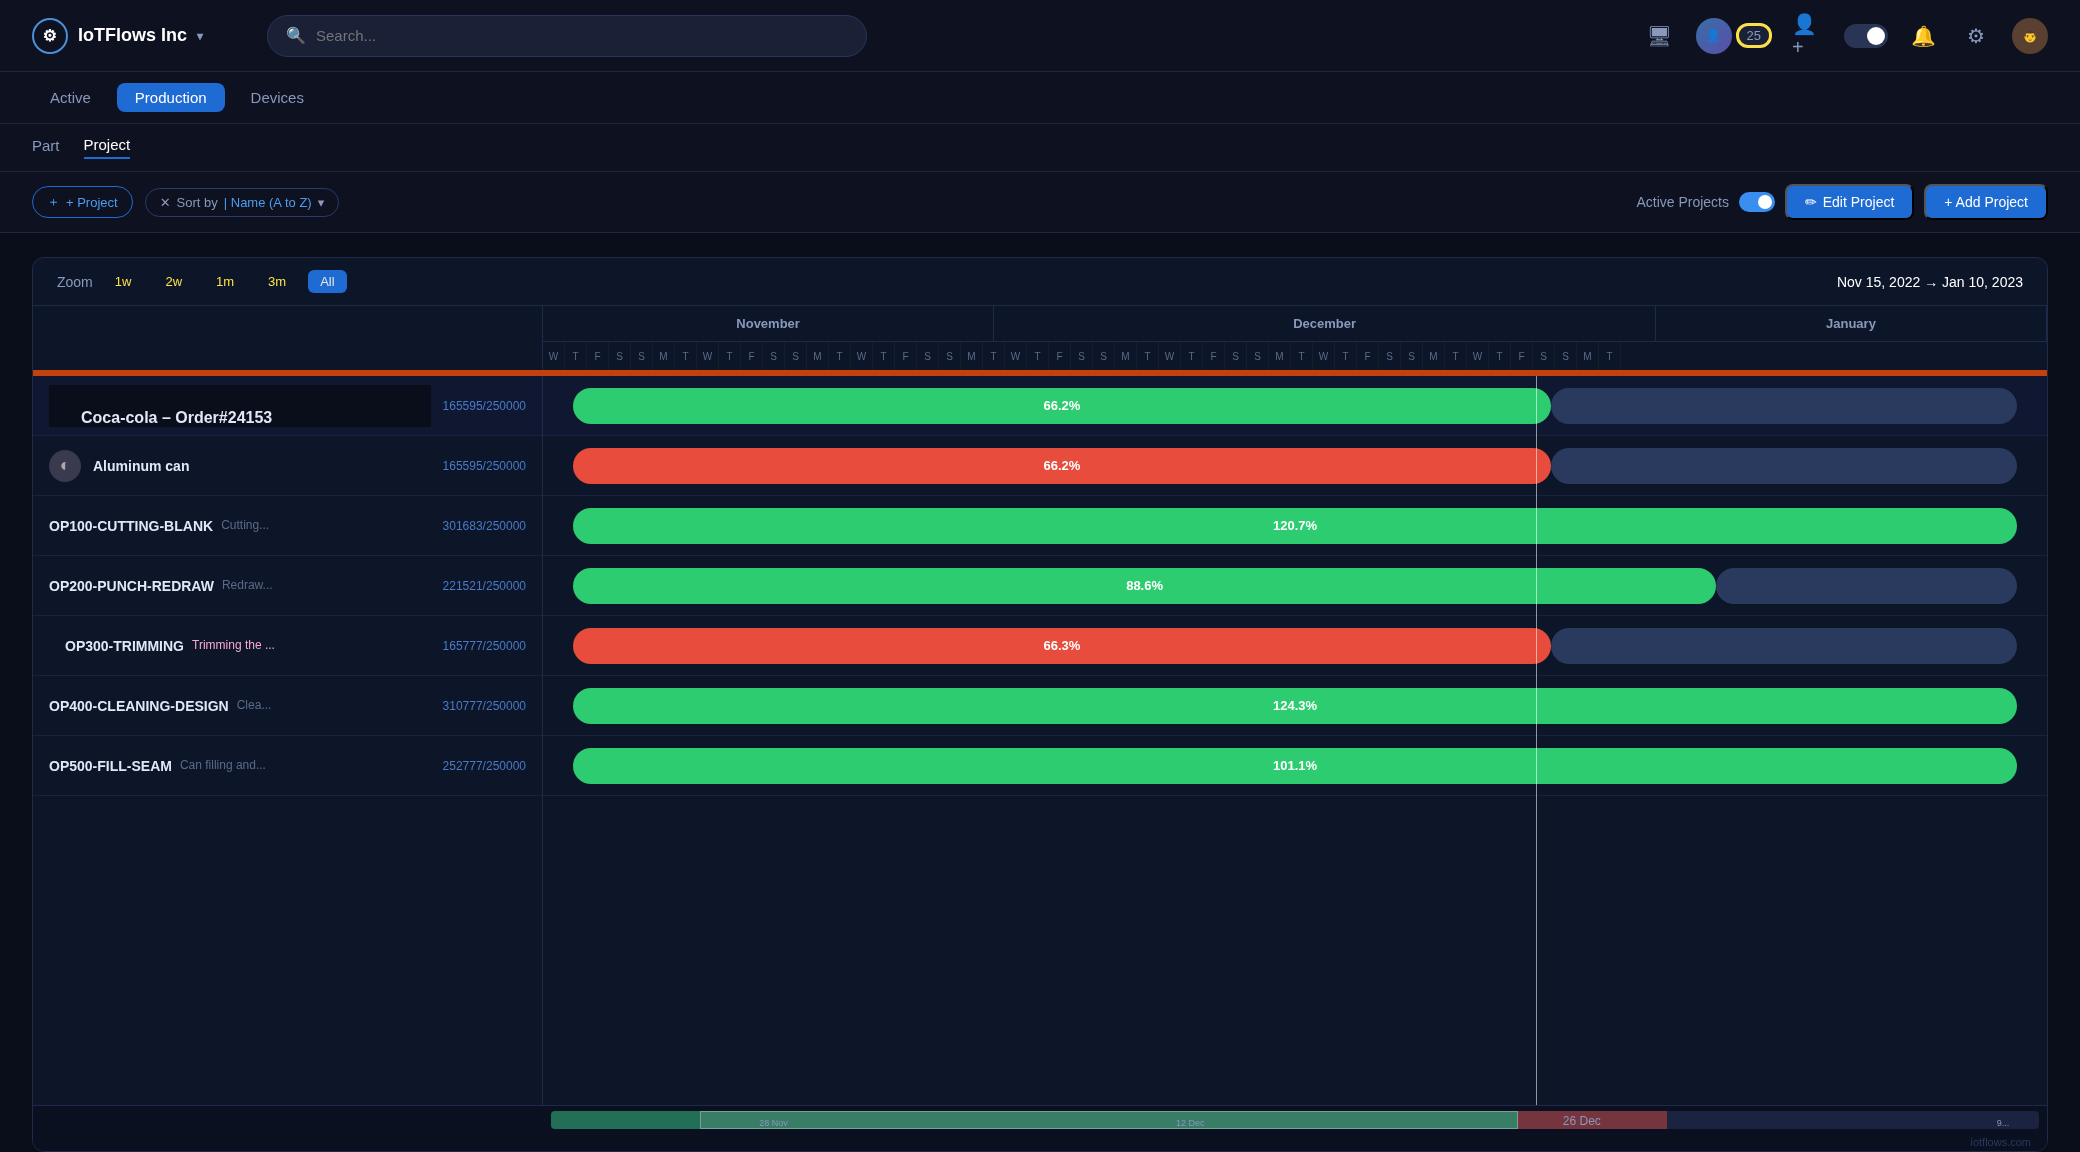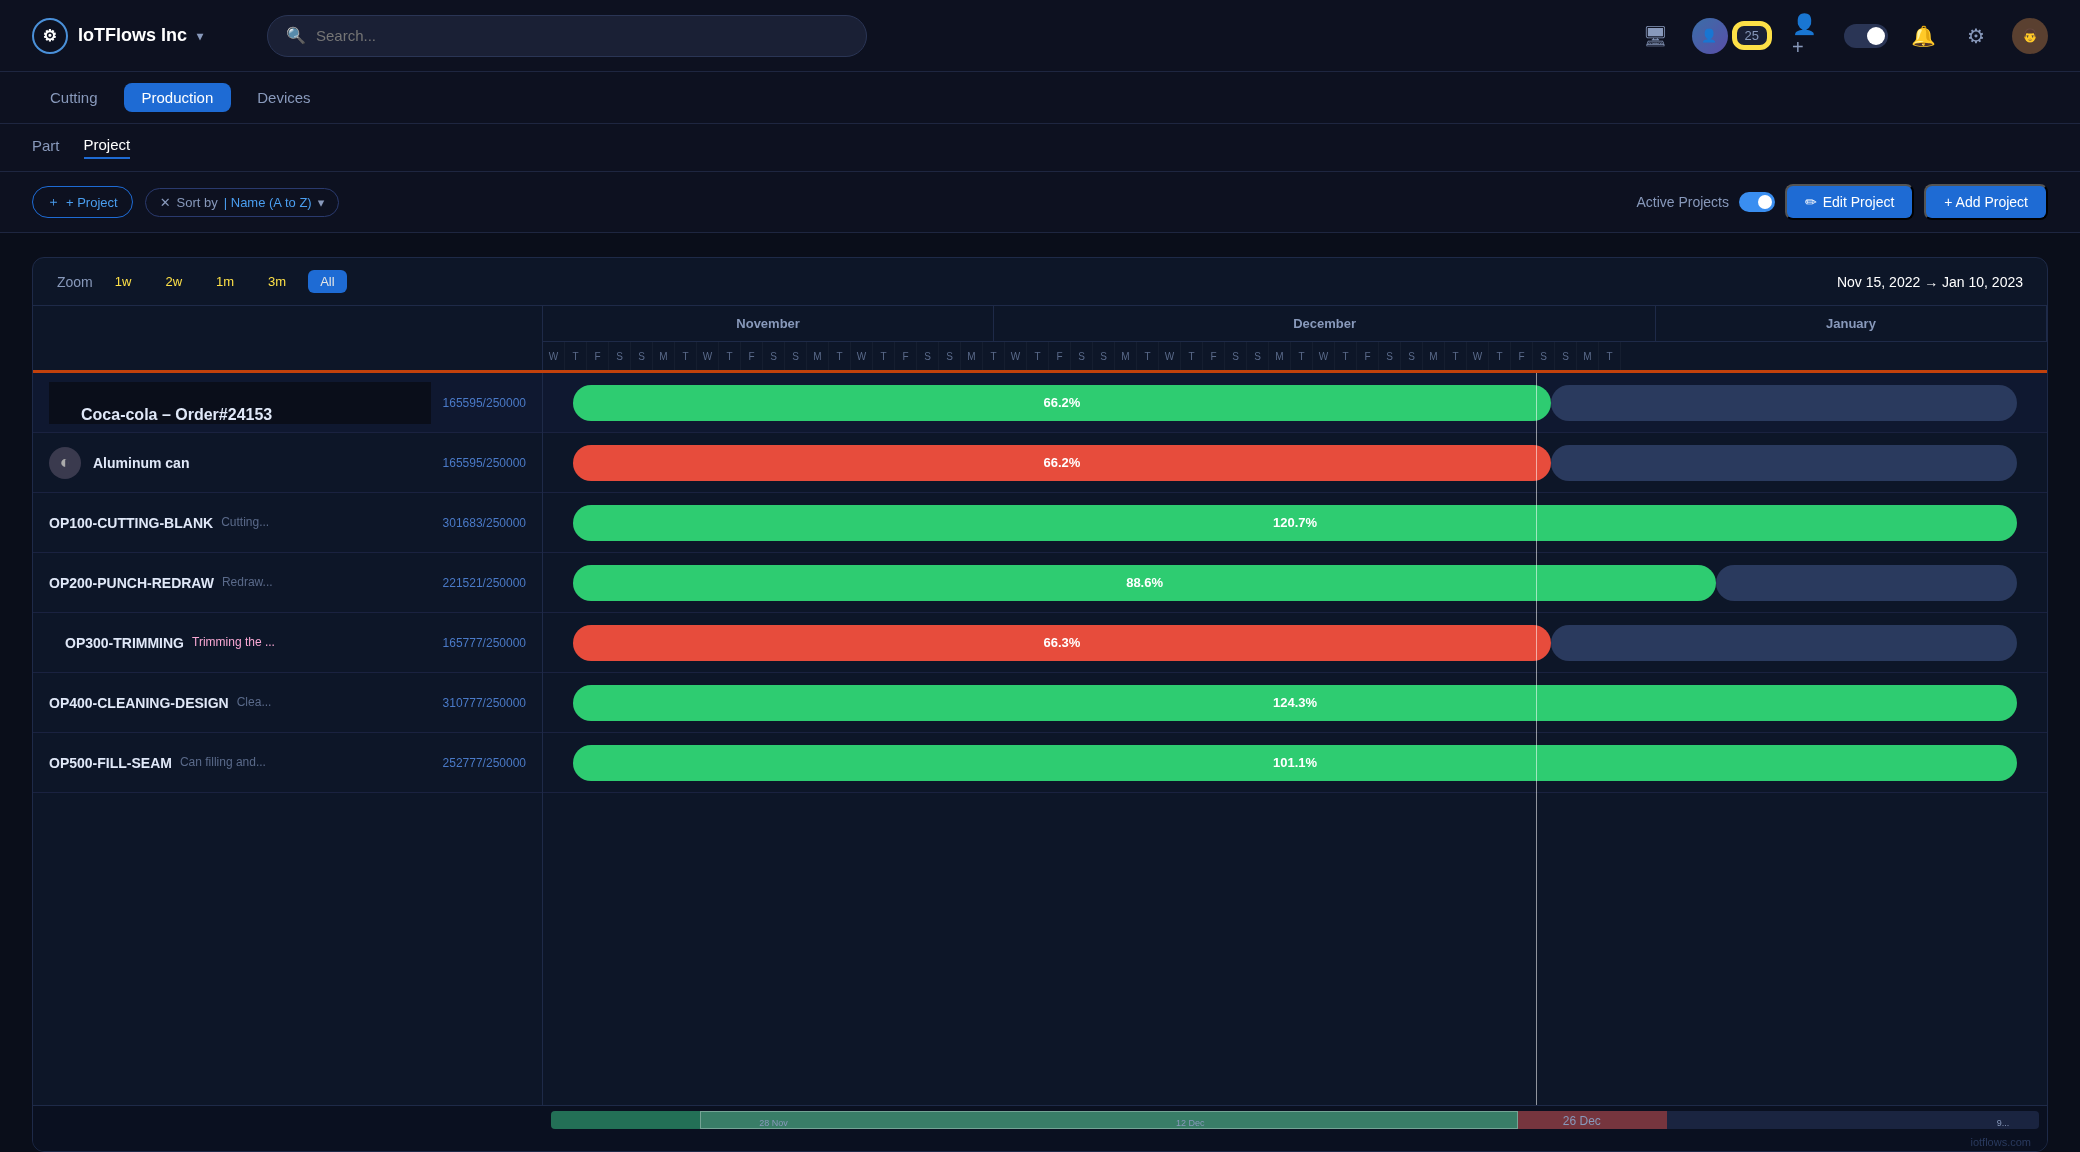--- a/index.html
+++ b/index.html
@@ -85,21 +85,21 @@
       border-radius: 50%;
       background: #3a4a6e;
       display: flex; align-items: center; justify-content: center;
       font-size: 13px;
       font-weight: 600;
       color: #fff;
       overflow: hidden;
     }
     .avatar-count {
       background: #1a2035;
-      border: 5px solid #fde047;
+      border: 3px solid #fde047;
       border-radius: 12px;
       padding: 2px 8px;
       font-size: 13px;
       color: #8899bb;
     }
     .toggle-switch {
       width: 44px; height: 24px;
       background: #2a3555;
       border-radius: 12px;
       position: relative;
@@ -409,21 +409,21 @@
     </div>
     <div class="nav-icon">👤+</div>
     <div class="toggle-switch"></div>
     <div class="nav-icon">🔔</div>
     <div class="nav-icon">⚙</div>
     <div class="avatar" style="background:#5a4030;">👨</div>
   </div>
 </div>
 
 <div class="secondnav">
-  <div class="nav-tab">Cutting</div>
+  <div class="nav-tab">Active</div>
   <div class="nav-tab active">Production</div>
   <div class="nav-tab">Devices</div>
 </div>
 
 <div class="tabs-row">
   <div class="tab-item">Part</div>
   <div class="tab-item active">Project</div>
 </div>
 
 <div class="toolbar">
@@ -465,21 +465,21 @@
       </div>
       <div class="date-range">
         <span>Nov 15, 2022</span>
         <span> → </span>
         <span>Jan 10, 2023</span>
       </div>
     </div>
 
     <div style="display:flex;flex-direction:column;flex:1;overflow:hidden;">
 
-      <div style="display:flex;flex-shrink:0;border-bottom:3px solid #c2410c;">
+      <div style="display:flex;flex-shrink:0;border-bottom:6px solid #c2410c;">
 
         <div style="width:510px;flex-shrink:0;border-right:1px solid #1e2a48;"></div>
 
         <div style="flex:1;overflow:hidden;">
 
           <div class="month-row">
             <div class="month-cell" style="flex:0 0 30%;">November</div>
             <div class="month-cell" style="flex:0 0 44%;">December</div>
             <div class="month-cell" style="flex:0 0 26%;">January</div>
           </div>

